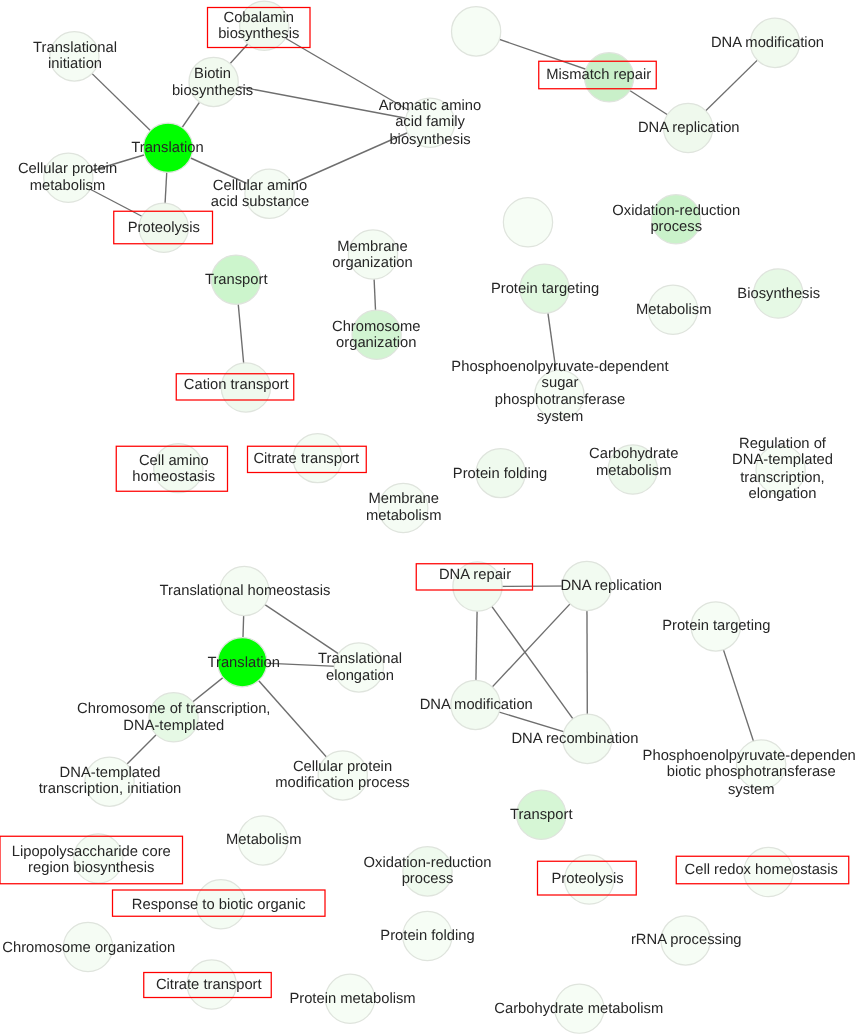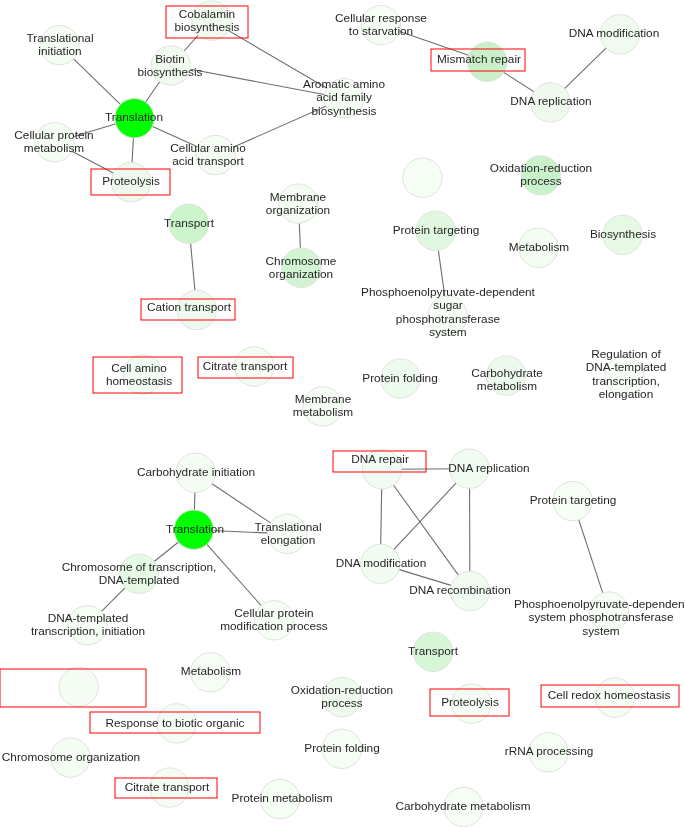--- a/index.html
+++ b/index.html
@@ -136,30 +136,26 @@
     </div>
 <div class="label" style="left:54.15px;top:142.2px">
       <span class="ll">Cellular protein</span>
       <span class="ll">metabolism</span>
     </div>
 <div class="label" style="left:131.2px;top:182.2px">
       <span class="ll">Proteolysis</span>
     </div>
 <div class="label" style="left:208.2px;top:155.0px">
       <span class="ll">Cellular amino</span>
-      <span class="ll">acid transport</span>
+      <span class="ll">acid substance</span>
     </div>
 <div class="label" style="left:343.6px;top:97.55px">
       <span class="ll">Aromatic amino</span>
       <span class="ll">acid family</span>
       <span class="ll">biosynthesis</span>
-    </div>
-<div class="label" style="left:381.0px;top:25.1px">
-      <span class="ll">Cellular response</span>
-      <span class="ll">to starvation</span>
     </div>
 <div class="label" style="left:479.05px;top:59.699999999999996px">
       <span class="ll">Mismatch repair</span>
     </div>
 <div class="label" style="left:550.65px;top:102.4px">
       <span class="ll">DNA replication</span>
     </div>
 <div class="label" style="left:613.65px;top:34.3px">
       <span class="ll">DNA modification</span>
     </div>
@@ -203,32 +199,32 @@
 <div class="label" style="left:245.04999999999998px;top:366.5px">
       <span class="ll">Citrate transport</span>
     </div>
 <div class="label" style="left:323.40000000000003px;top:406.4px">
       <span class="ll">Membrane</span>
       <span class="ll">metabolism</span>
     </div>
 <div class="label" style="left:400.25px;top:378.5px">
       <span class="ll">Protein folding</span>
     </div>
-<div class="label" style="left:506.6px;top:380px">
+<div class="label" style="left:506.6px;top:370px">
       <span class="ll">Carbohydrate</span>
       <span class="ll">metabolism</span>
     </div>
 <div class="label" style="left:625.5px;top:375.3px">
       <span class="ll">Regulation of</span>
       <span class="ll">DNA-templated</span>
       <span class="ll">transcription,</span>
       <span class="ll">elongation</span>
     </div>
 <div class="label" style="left:196.2px;top:472.8px">
-      <span class="ll">Carbohydrate initiation</span>
+      <span class="ll">Translational homeostasis</span>
     </div>
 <div class="label" style="left:194.55px;top:529.7px">
       <span class="ll">Translation</span>
     </div>
 <div class="label" style="left:287.6px;top:533.9px">
       <span class="ll">Translational</span>
       <span class="ll">elongation</span>
     </div>
 <div class="label" style="left:139.05px;top:573.8px">
       <span class="ll">Chromosome of transcription,</span>
@@ -252,22 +248,26 @@
       <span class="ll">DNA modification</span>
     </div>
 <div class="label" style="left:460.29999999999995px;top:591.1px">
       <span class="ll">DNA recombination</span>
     </div>
 <div class="label" style="left:573.35px;top:501.1px">
       <span class="ll">Protein targeting</span>
     </div>
 <div class="label" style="left:600.9px;top:617.8000000000001px">
       <span class="ll">Phosphoenolpyruvate-dependent</span>
-      <span class="ll">system phosphotransferase</span>
+      <span class="ll">biotic phosphotransferase</span>
       <span class="ll">system</span>
+    </div>
+<div class="label" style="left:72.75px;top:687.55px">
+      <span class="ll">Lipopolysaccharide core</span>
+      <span class="ll">region biosynthesis</span>
     </div>
 <div class="label" style="left:210.65px;top:672.3px">
       <span class="ll">Metabolism</span>
     </div>
 <div class="label" style="left:175.2px;top:723.8px">
       <span class="ll">Response to biotic organic</span>
     </div>
 <div class="label" style="left:70.60000000000001px;top:757.6px">
       <span class="ll">Chromosome organization</span>
     </div>

